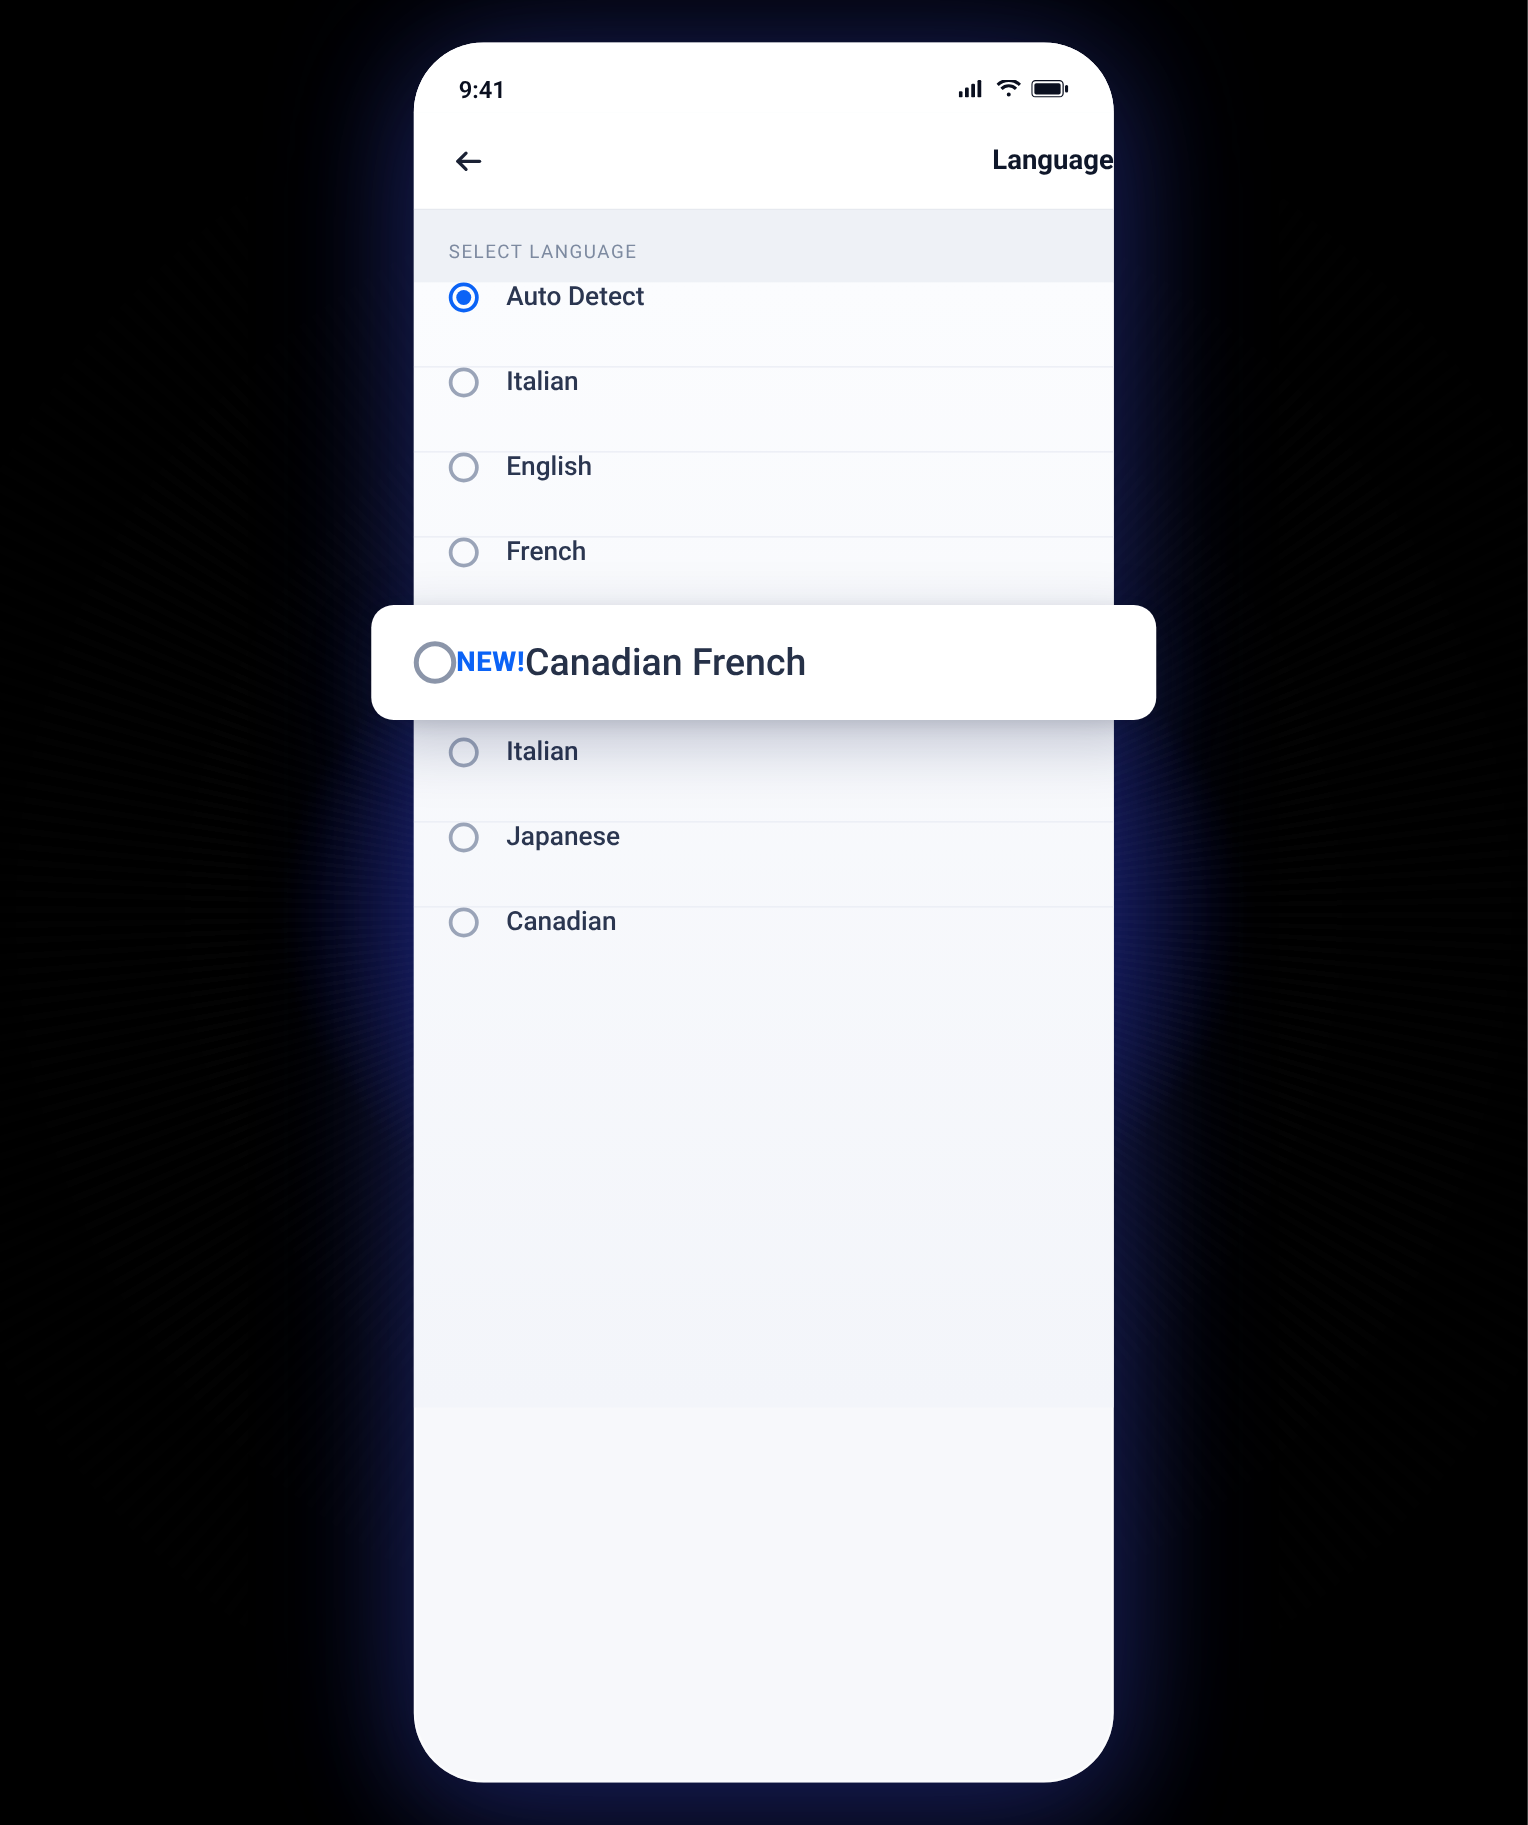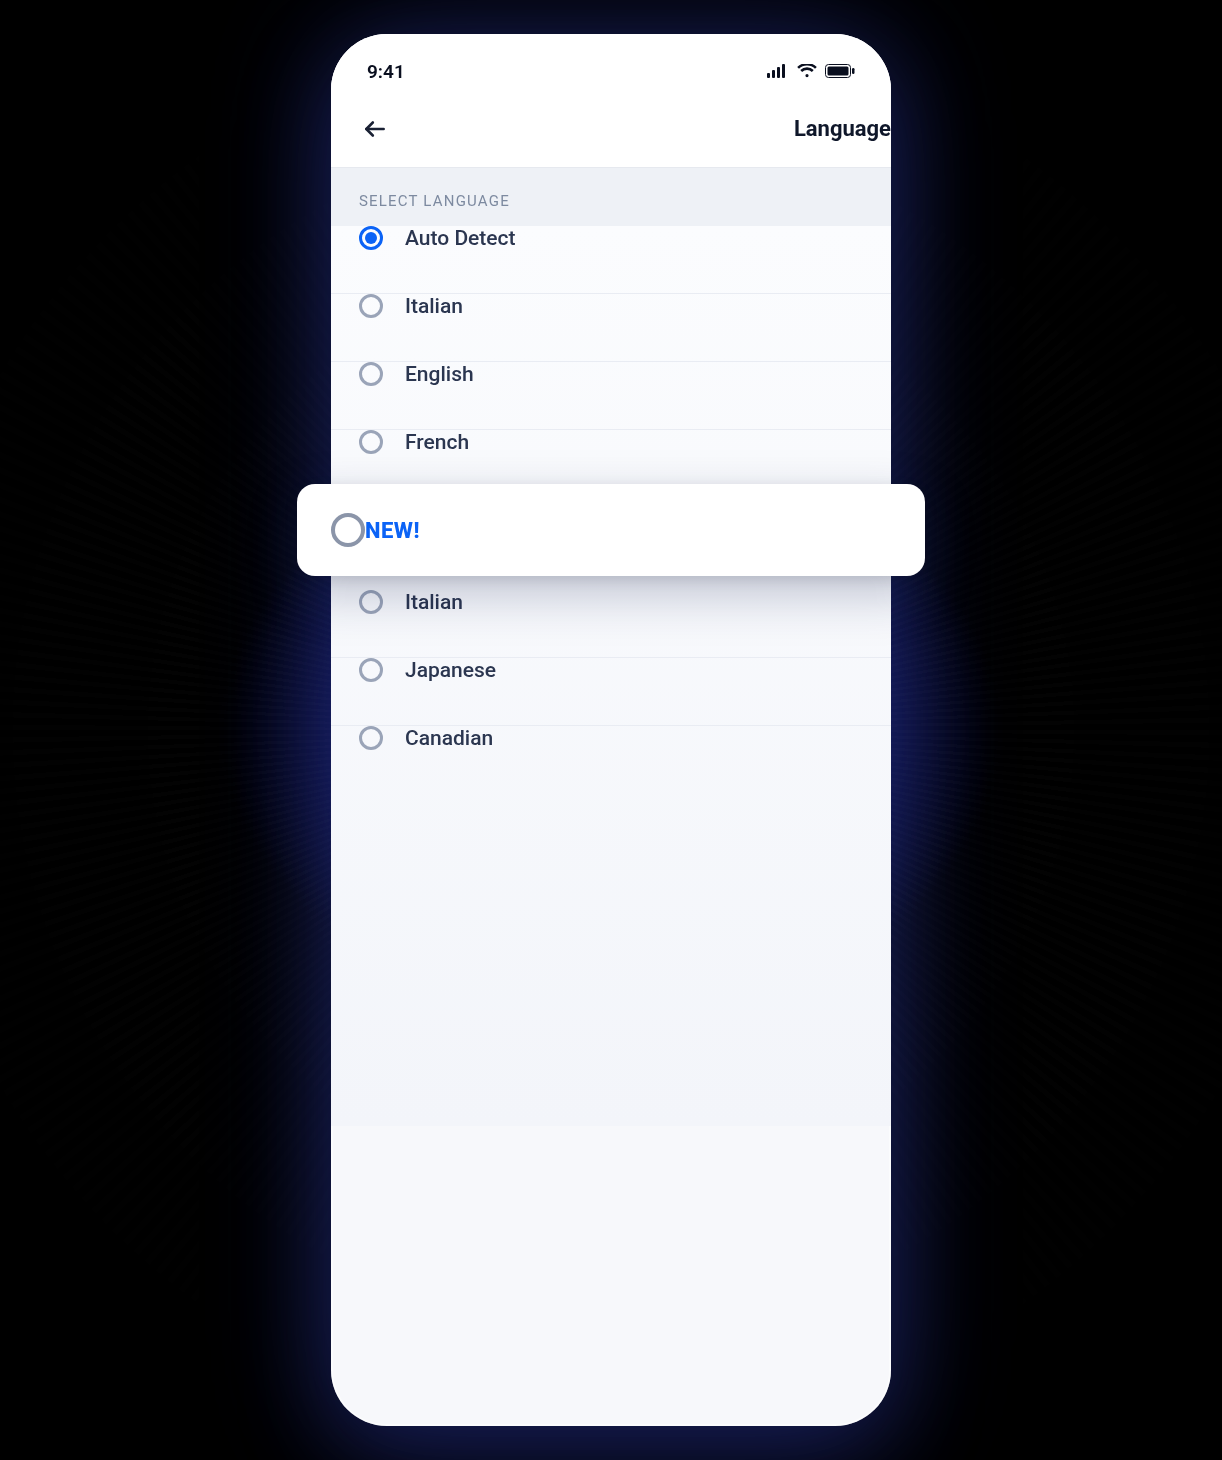--- a/index.html
+++ b/index.html
@@ -236,14 +236,15 @@
           <div class="radio"></div>
           <span class="label">Canadian</span>
         </div>
       </div>
 
   </div>
 
   <div class="callout">
     <div class="radio-lg"></div>
     <span class="new-badge">NEW!</span>
+    <span class="callout-label">Canadian French</span>
   </div>
 </div>
 
 </body></html>

